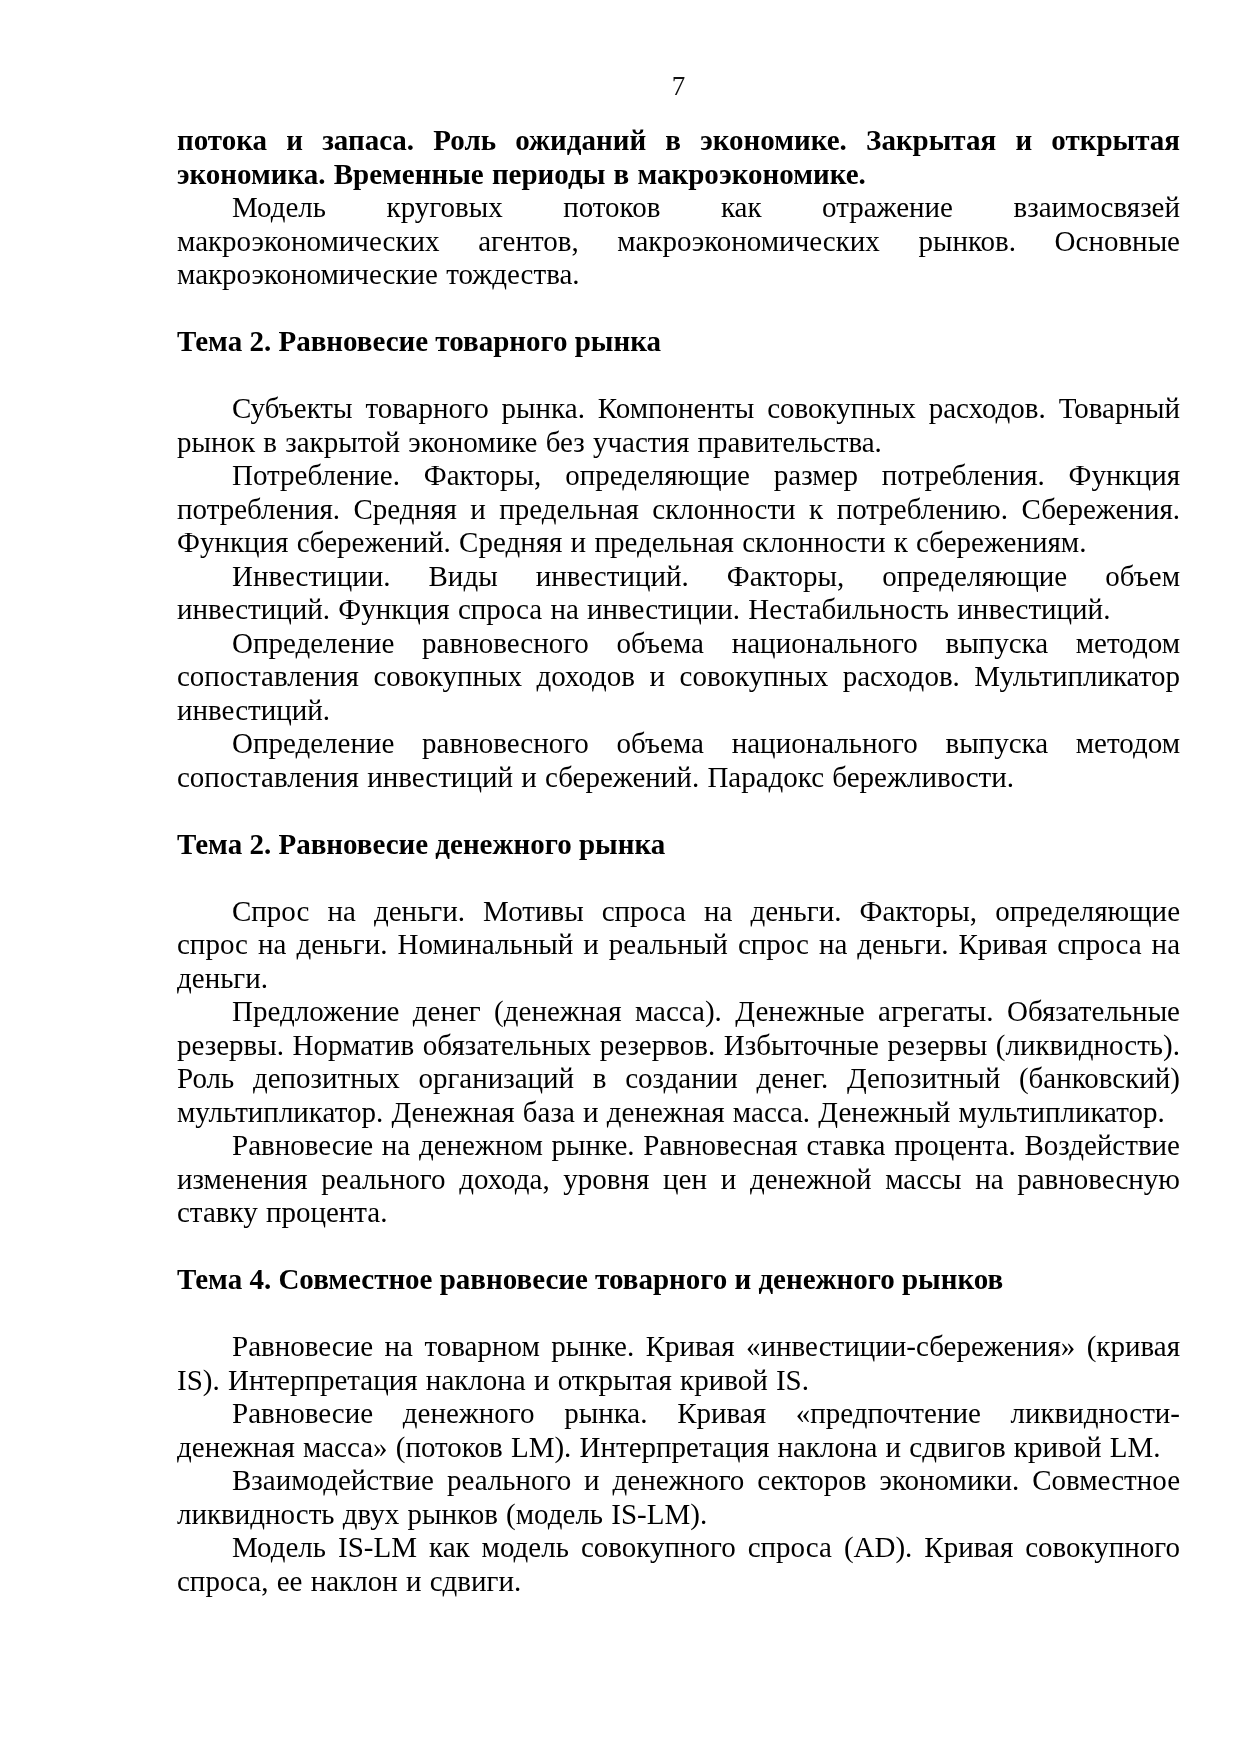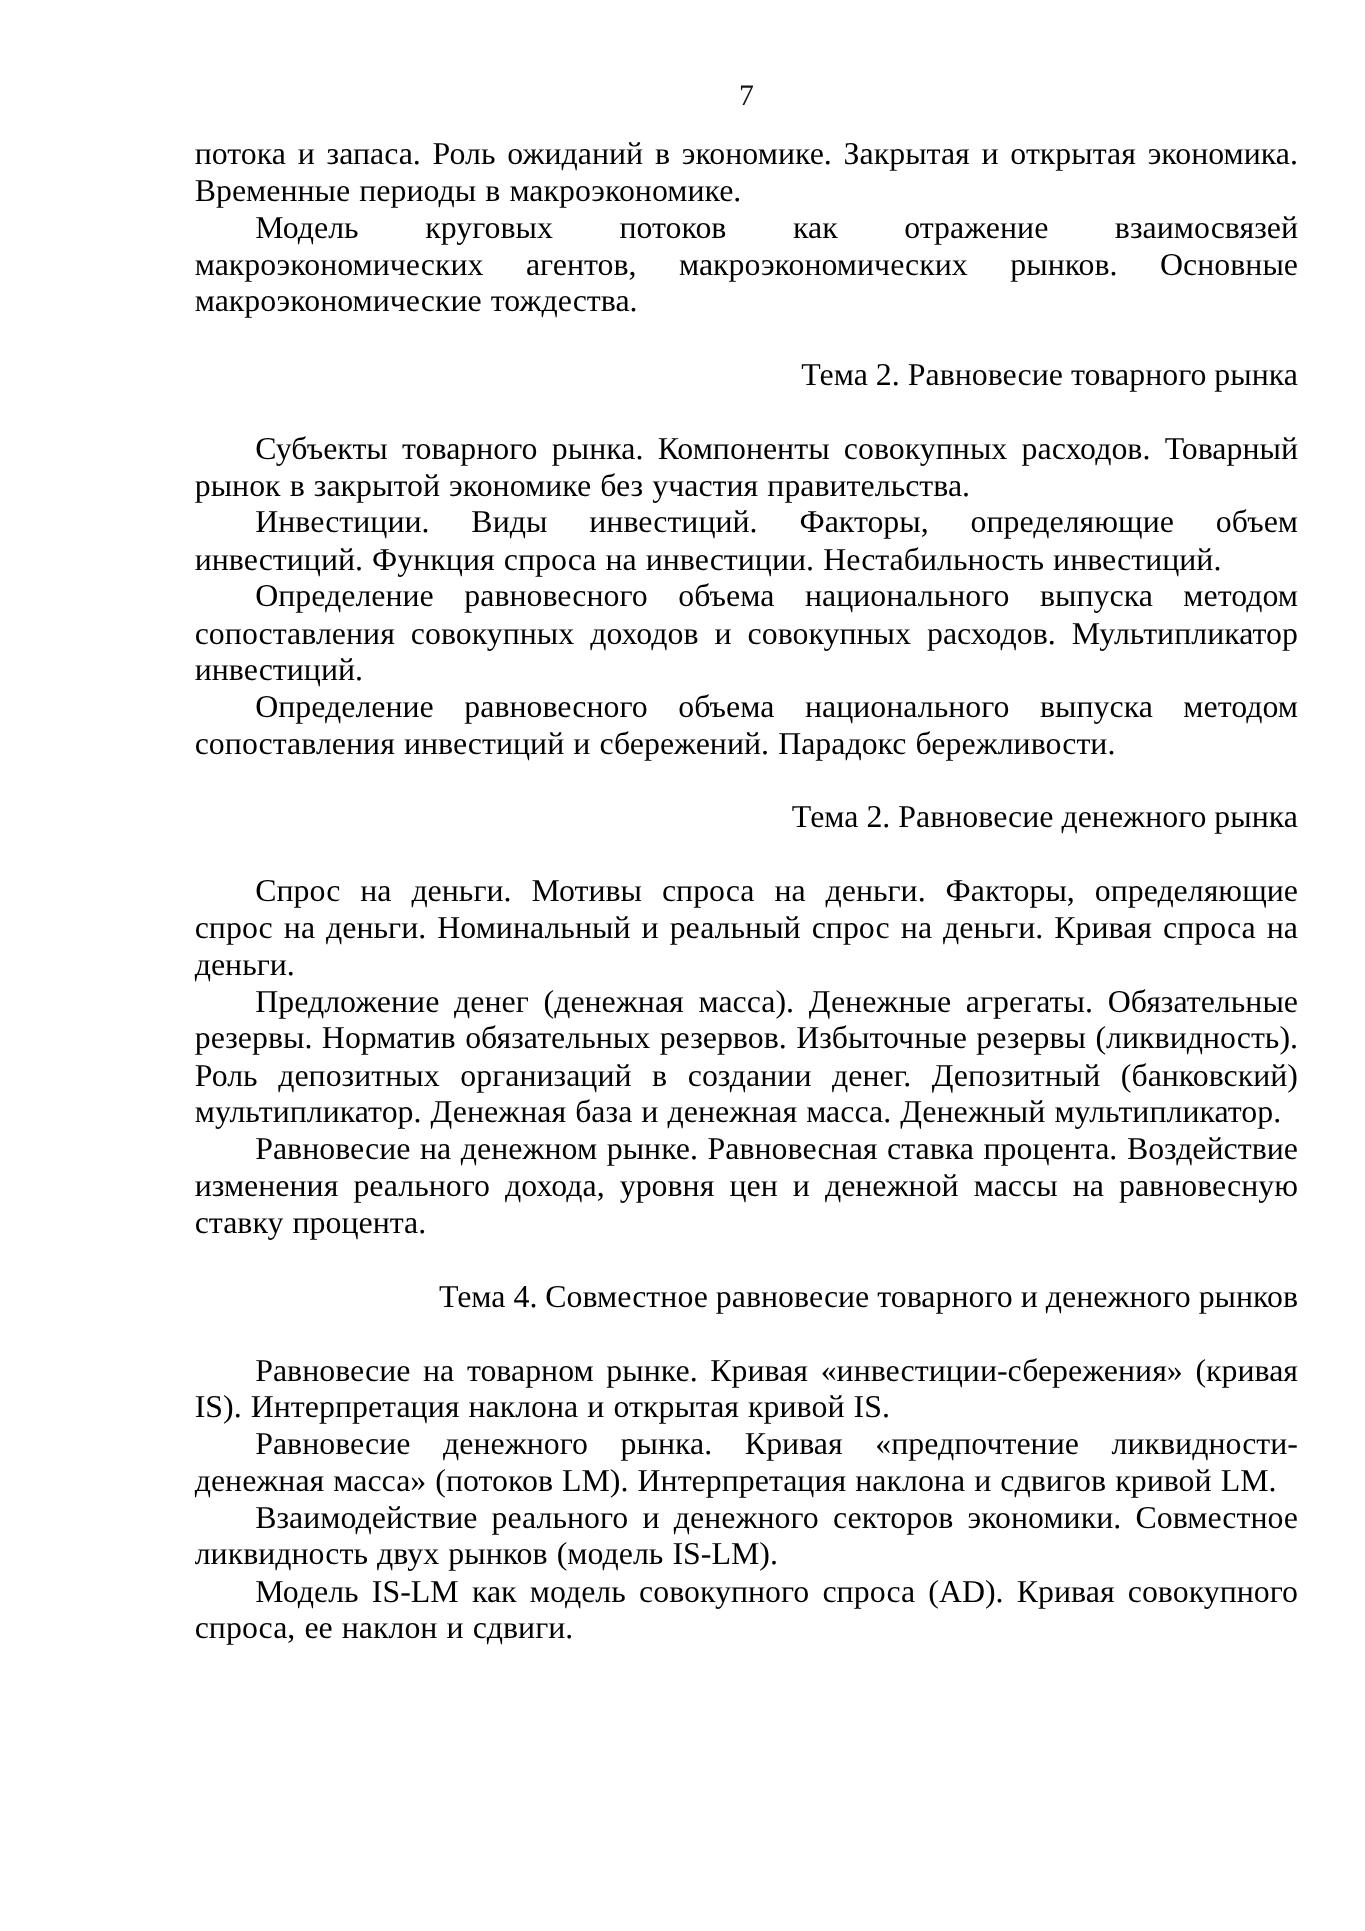--- a/index.html
+++ b/index.html
@@ -35,41 +35,43 @@
     text-align: justify;
   }
   .para {
     margin: 0;
     padding: 0;
     text-indent: 55px;
     word-spacing: 1px;
   }
   .para.no-indent {
     text-indent: 0;
+    font-weight: bold;
   }
   .heading {
     margin: 33.5px 0;
     padding: 0;
     font-size: 29px;
     line-height: 33.5px;
-    font-weight: normal;
-    text-align: right;
+    font-weight: bold;
+    text-align: left;
     text-indent: 0;
   }
 </style>
 </head>
 <body>
 
 <div class="page-number">7</div>
 
 <div class="text-block">
   <p class="para no-indent">потока и запаса. Роль ожиданий в экономике. Закрытая и открытая экономика. Временные периоды в макроэкономике.</p>
   <p class="para">Модель круговых потоков как отражение взаимосвязей макроэкономических агентов, макроэкономических рынков. Основные макроэкономические тождества.</p>
   <h2 class="heading">Тема 2. Равновесие товарного рынка</h2>
   <p class="para">Субъекты товарного рынка. Компоненты совокупных расходов. Товарный рынок в закрытой экономике без участия правительства.</p>
+  <p class="para">Потребление. Факторы, определяющие размер потребления. Функция потребления. Средняя и предельная склонности к потреблению. Сбережения. Функция сбережений. Средняя и предельная склонности к сбережениям.</p>
   <p class="para">Инвестиции. Виды инвестиций. Факторы, определяющие объем инвестиций. Функция спроса на инвестиции. Нестабильность инвестиций.</p>
   <p class="para">Определение равновесного объема национального выпуска методом сопоставления совокупных доходов и совокупных расходов. Мультипликатор инвестиций.</p>
   <p class="para">Определение равновесного объема национального выпуска методом сопоставления инвестиций и сбережений. Парадокс бережливости.</p>
   <h2 class="heading">Тема 2. Равновесие денежного рынка</h2>
   <p class="para">Спрос на деньги. Мотивы спроса на деньги. Факторы, определяющие спрос на деньги. Номинальный и реальный спрос на деньги. Кривая спроса на деньги.</p>
   <p class="para">Предложение денег (денежная масса). Денежные агрегаты. Обязательные резервы. Норматив обязательных резервов. Избыточные резервы (ликвидность). Роль депозитных организаций в создании денег. Депозитный (банковский) мультипликатор. Денежная база и денежная масса. Денежный мультипликатор.</p>
   <p class="para">Равновесие на денежном рынке. Равновесная ставка процента. Воздействие изменения реального дохода, уровня цен и денежной массы на равновесную ставку процента.</p>
   <h2 class="heading">Тема 4. Совместное равновесие товарного и денежного рынков</h2>
   <p class="para">Равновесие на товарном рынке. Кривая «инвестиции-сбережения» (кривая IS). Интерпретация наклона и открытая кривой IS.</p>
   <p class="para">Равновесие денежного рынка. Кривая «предпочтение ликвидности-денежная масса» (потоков LM). Интерпретация наклона и сдвигов кривой LM.</p>

